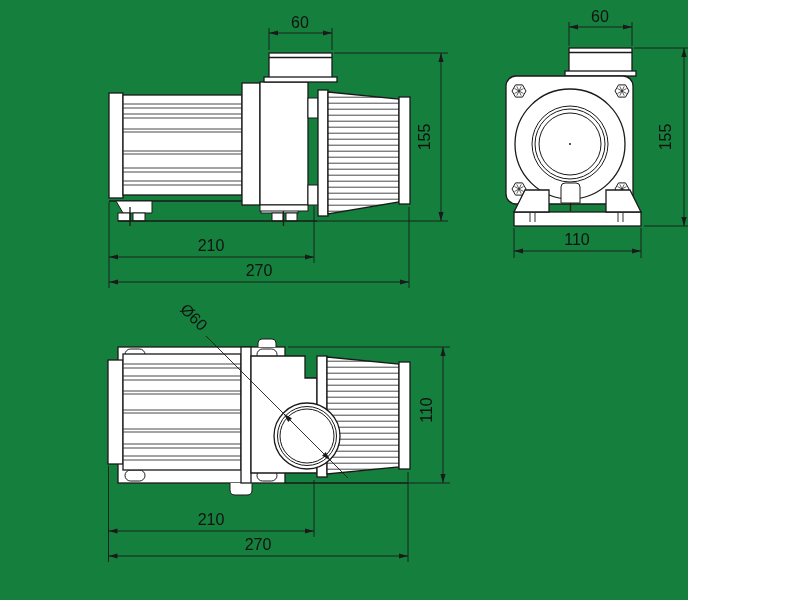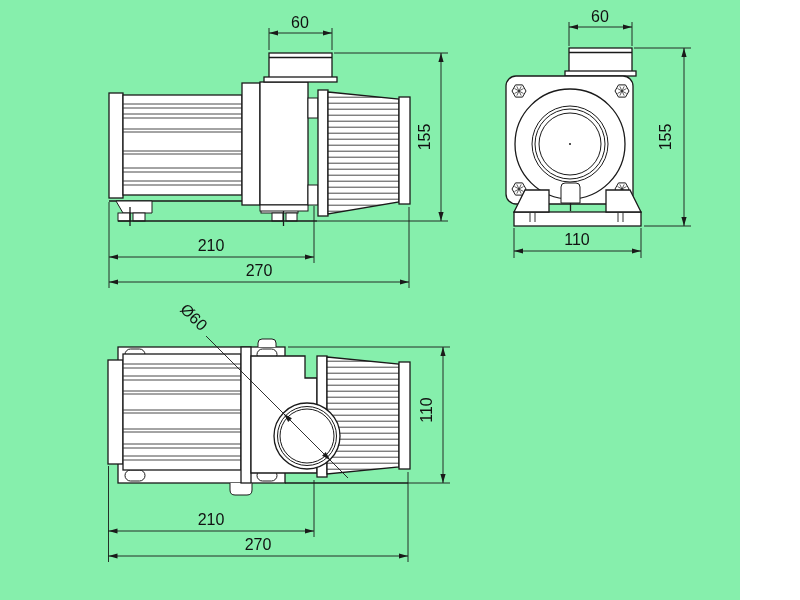--- a/index.html
+++ b/index.html
@@ -1,16 +1,16 @@
 <!DOCTYPE html>
 <html><head>
 <meta charset="utf-8">
 <style>
   html,body{margin:0;padding:0;background:#ffffff;}
-  .stage{width:740px;height:600px;background:#86efac;overflow:hidden;}
+  .stage{width:688px;height:600px;background:#15803d;overflow:hidden;}
   svg{display:block;}
   text{font-family:"Liberation Sans","DejaVu Sans",sans-serif;font-size:16px;fill:#111111;}
   .outline{fill:#ffffff;stroke:#1a1a1a;stroke-width:1.3;}
   .outline-thin{fill:#ffffff;stroke:#1a1a1a;stroke-width:1;}
   .lineonly{fill:none;stroke:#1a1a1a;stroke-width:1.3;}
   .fin{stroke:#333333;stroke-width:0.9;}
   .dim{stroke:#1a1a1a;stroke-width:0.9;fill:none;}
   .dimtxt{font-size:16px;}
 </style>
 </head>

